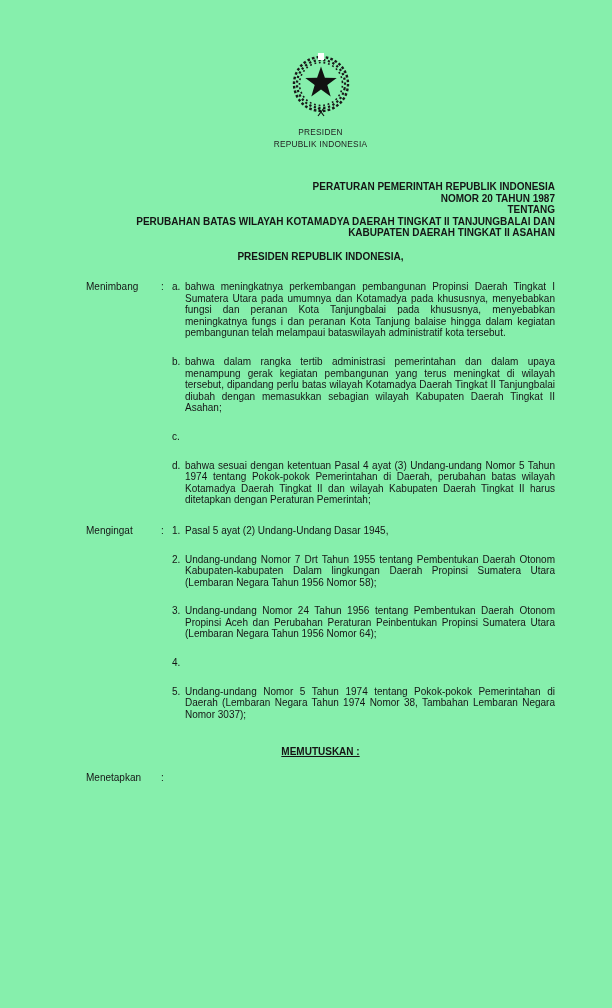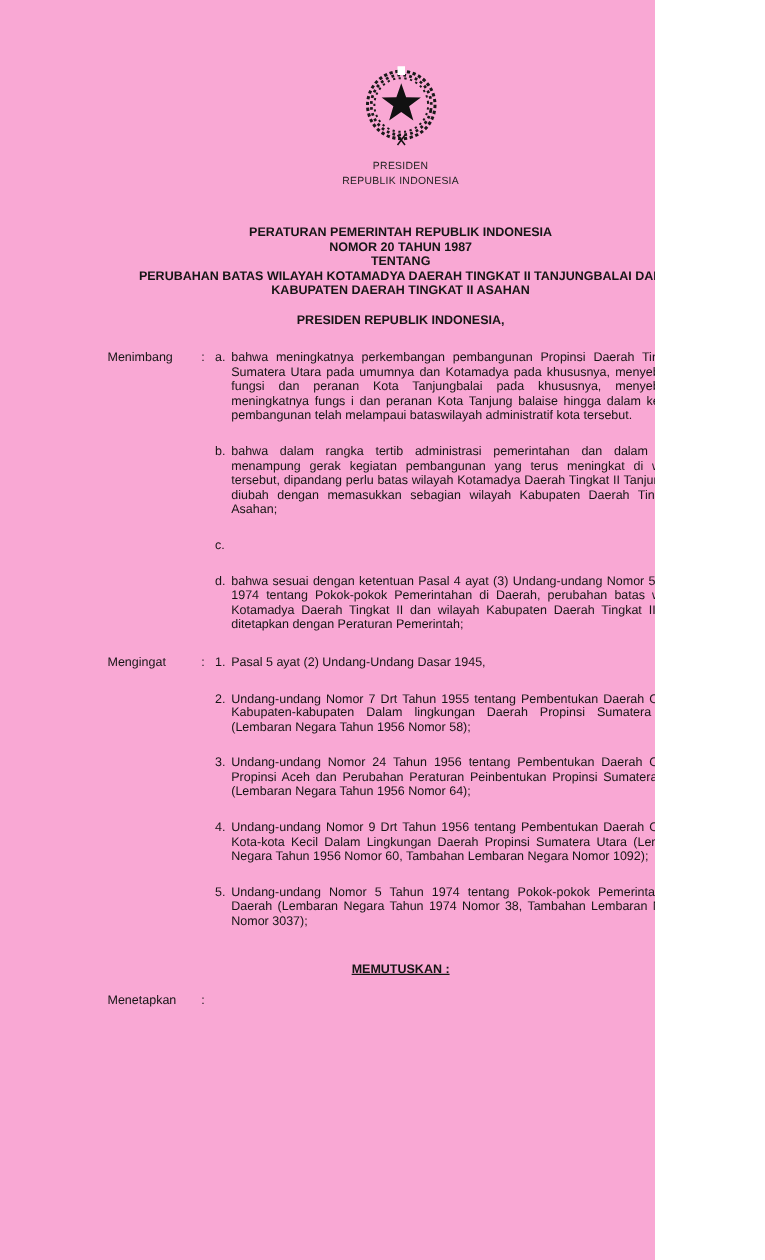--- a/index.html
+++ b/index.html
@@ -1,34 +1,34 @@
 <!DOCTYPE html>
 <html><head>
 <meta charset="utf-8">
 <style>
   html,body { margin:0; padding:0; background:#ffffff; }
   .page {
     position:relative;
-    width:524px; height:1008px;
-    background:#f9a8d4;
+    width:612px; height:1008px;
+    background:#86efac;
     font-family:"Liberation Sans","DejaVu Sans",sans-serif;
     color:#151515;
     overflow:hidden;
   }
   .content {
     position:absolute; left:86px; top:0; width:469px;
   }
   
   .letterhead { padding-top:44px; text-align:center; }
   .letterhead svg { display:block; margin:0 auto; }
   .lh-text { font-size:8.3px; line-height:11.5px; letter-spacing:.25px; margin-top:3px; color:#222; }
   .lh-text div { white-space:nowrap; }
   
   .title-block { margin-top:31px; text-align:center; font-weight:bold; font-size:10px; line-height:11.5px; }
-  .title-block div { white-space:nowrap; }
+  .title-block div { white-space:nowrap;text-align:right; }
   .salutation { margin-top:12px; text-align:center; font-weight:bold; font-size:10px; line-height:11.5px; white-space:nowrap; }
   
   .clauses { margin-top:19px; font-size:10px; line-height:11.6px; }
   .item {
     display:grid;
     grid-template-columns:75px 11px 13px 1fr;
     margin-bottom:17px;
   }
   .c-label  { grid-column:1; }
   .c-colon  { grid-column:2; }
@@ -119,21 +119,20 @@
       <div class="item">
         <span class="c-label"></span>
         <span class="c-colon"></span>
         <span class="c-marker">3.</span>
         <span class="c-text">Undang-undang  Nomor 24 Tahun 1956 tentang Pembentukan Daerah Otonom Propinsi Aceh dan Perubahan Peraturan Peinbentukan Propinsi Sumatera Utara (Lembaran Negara Tahun 1956 Nomor 64);</span>
       </div>
       <div class="item">
         <span class="c-label"></span>
         <span class="c-colon"></span>
         <span class="c-marker">4.</span>
-        <span class="c-text">Undang-undang  Nomor 9 Drt Tahun 1956 tentang Pembentukan Daerah Otonom Kota-kota Kecil Dalam Lingkungan Daerah Propinsi Sumatera Utara (Lembaran Negara Tahun 1956 Nomor 60, Tambahan Lembaran Negara Nomor 1092);</span>
       </div>
       <div class="item">
         <span class="c-label"></span>
         <span class="c-colon"></span>
         <span class="c-marker">5.</span>
         <span class="c-text">Undang-undang  Nomor 5 Tahun 1974 tentang Pokok-pokok Pemerintahan di Daerah (Lembaran Negara Tahun 1974 Nomor 38, Tambahan Lembaran Negara Nomor 3037);</span>
       </div>
     </div>
 
     <div class="decision-heading">MEMUTUSKAN :</div>

